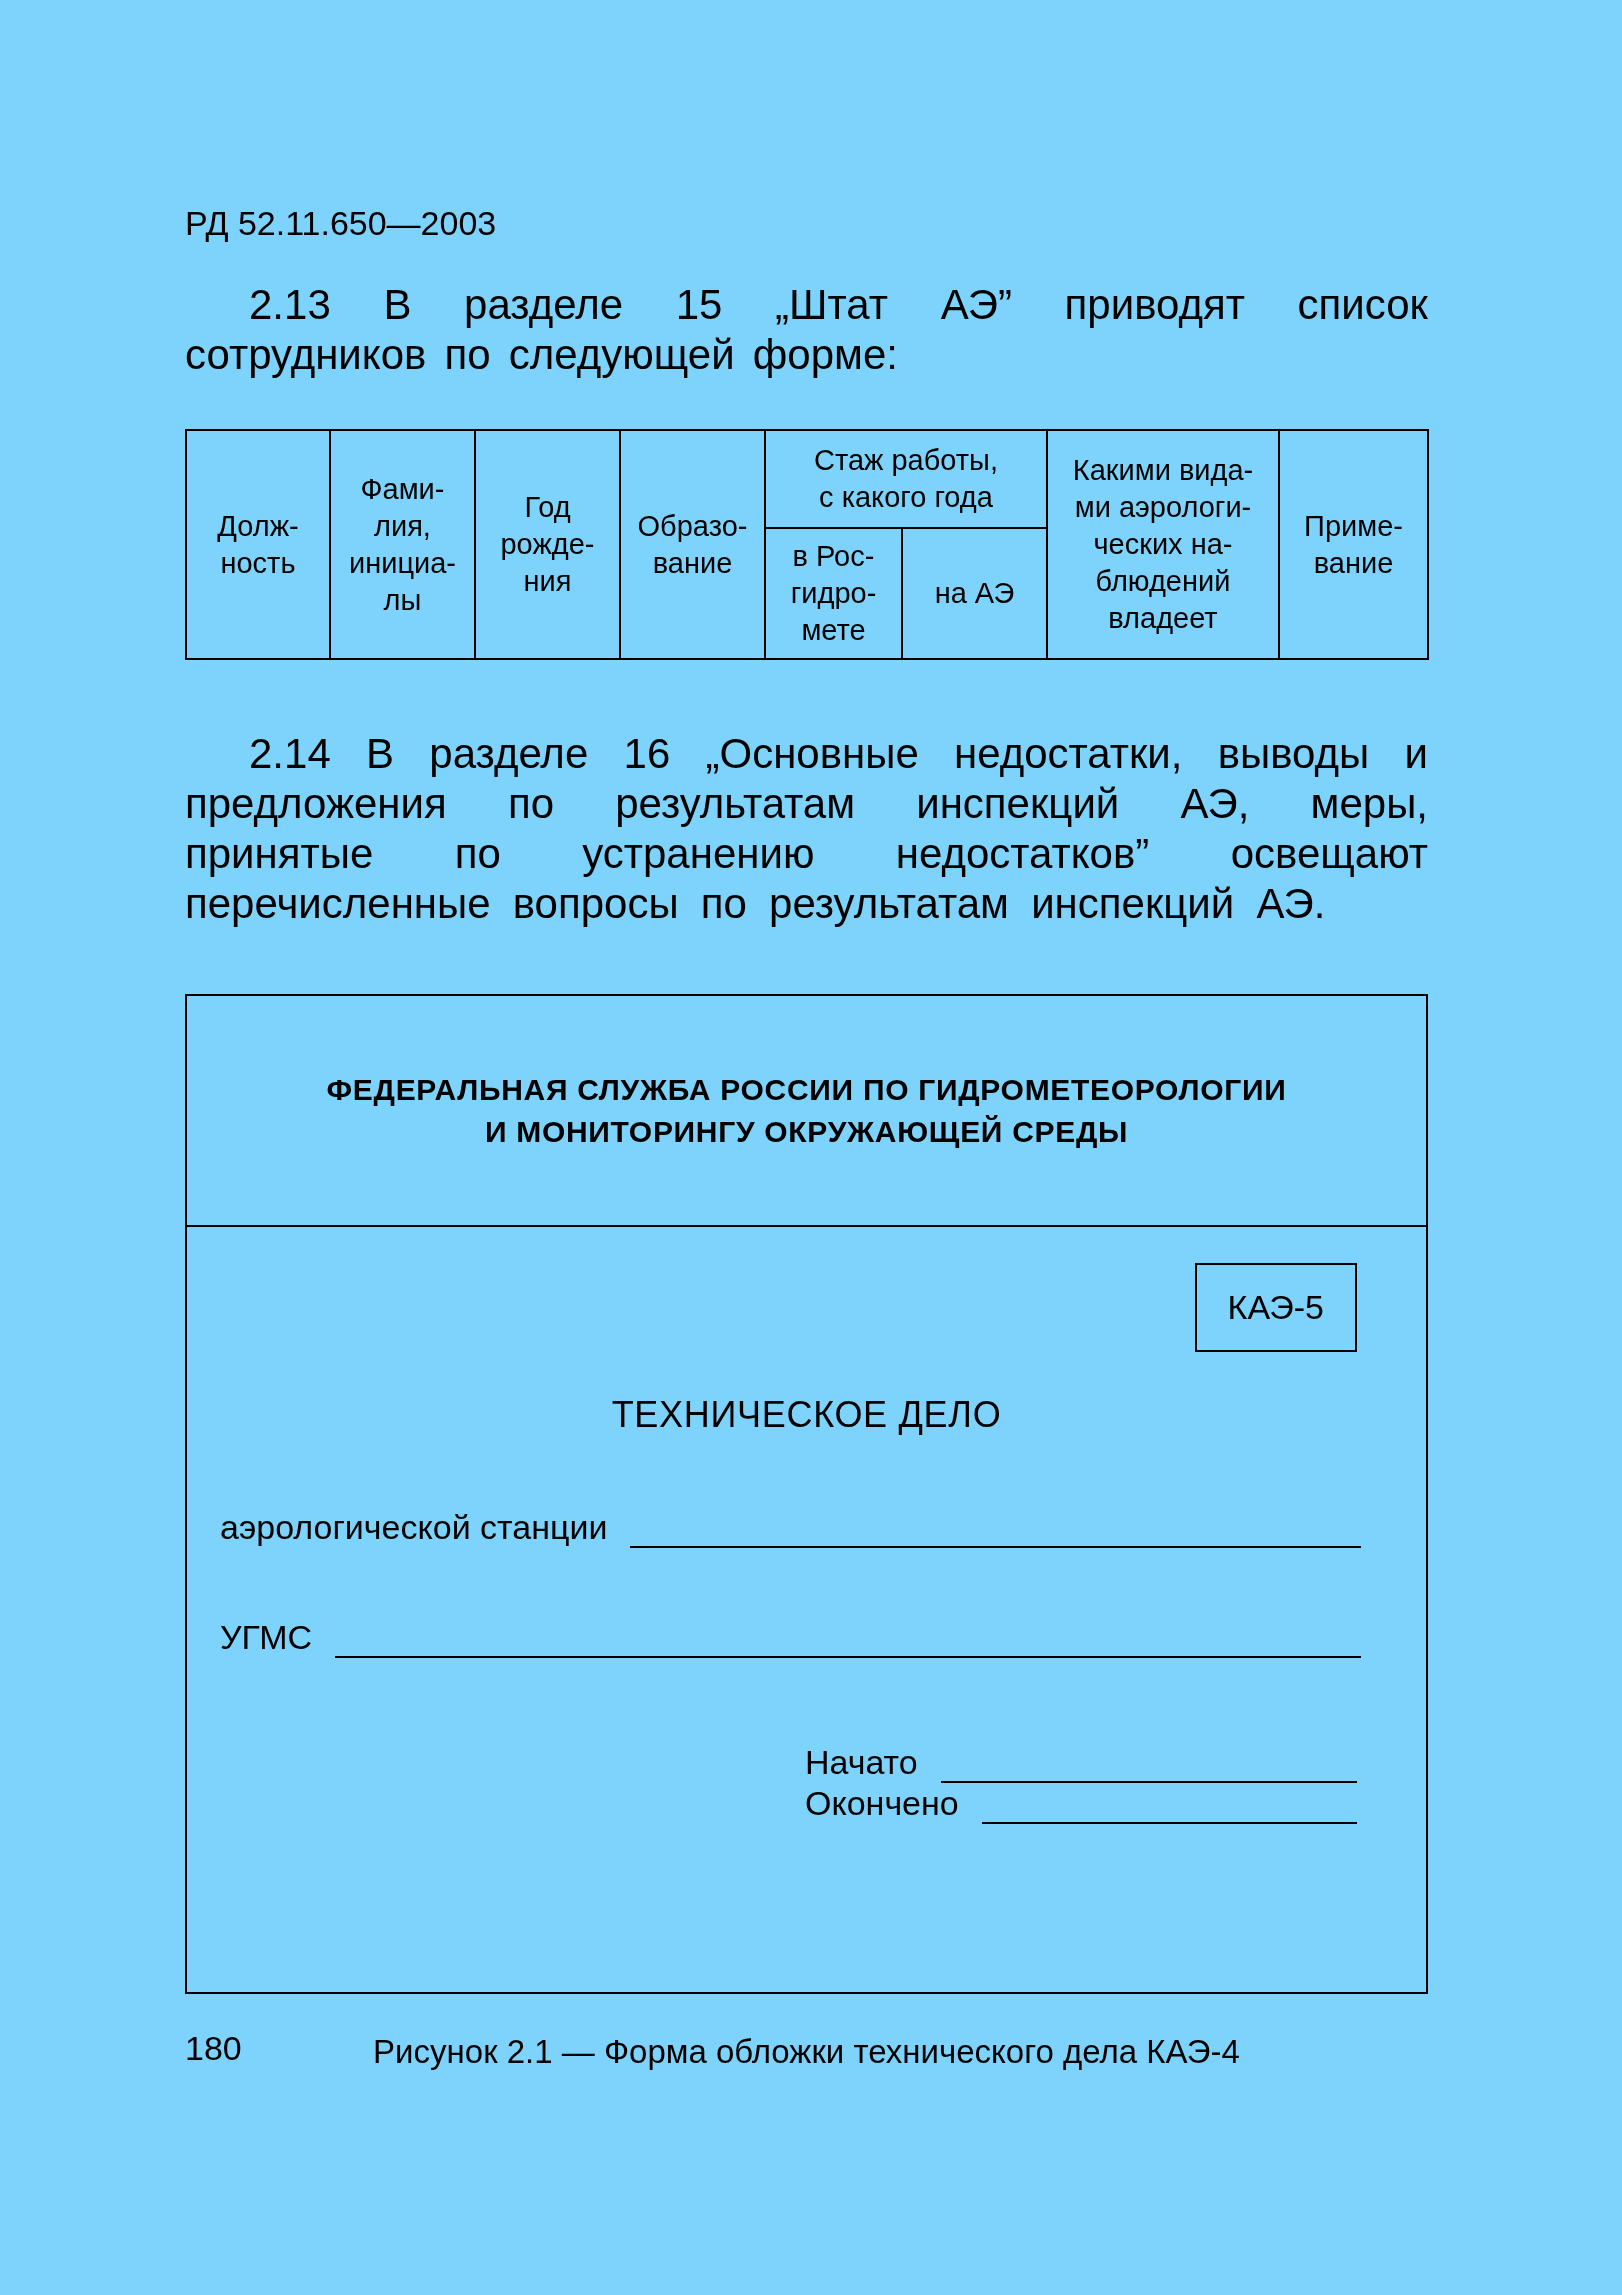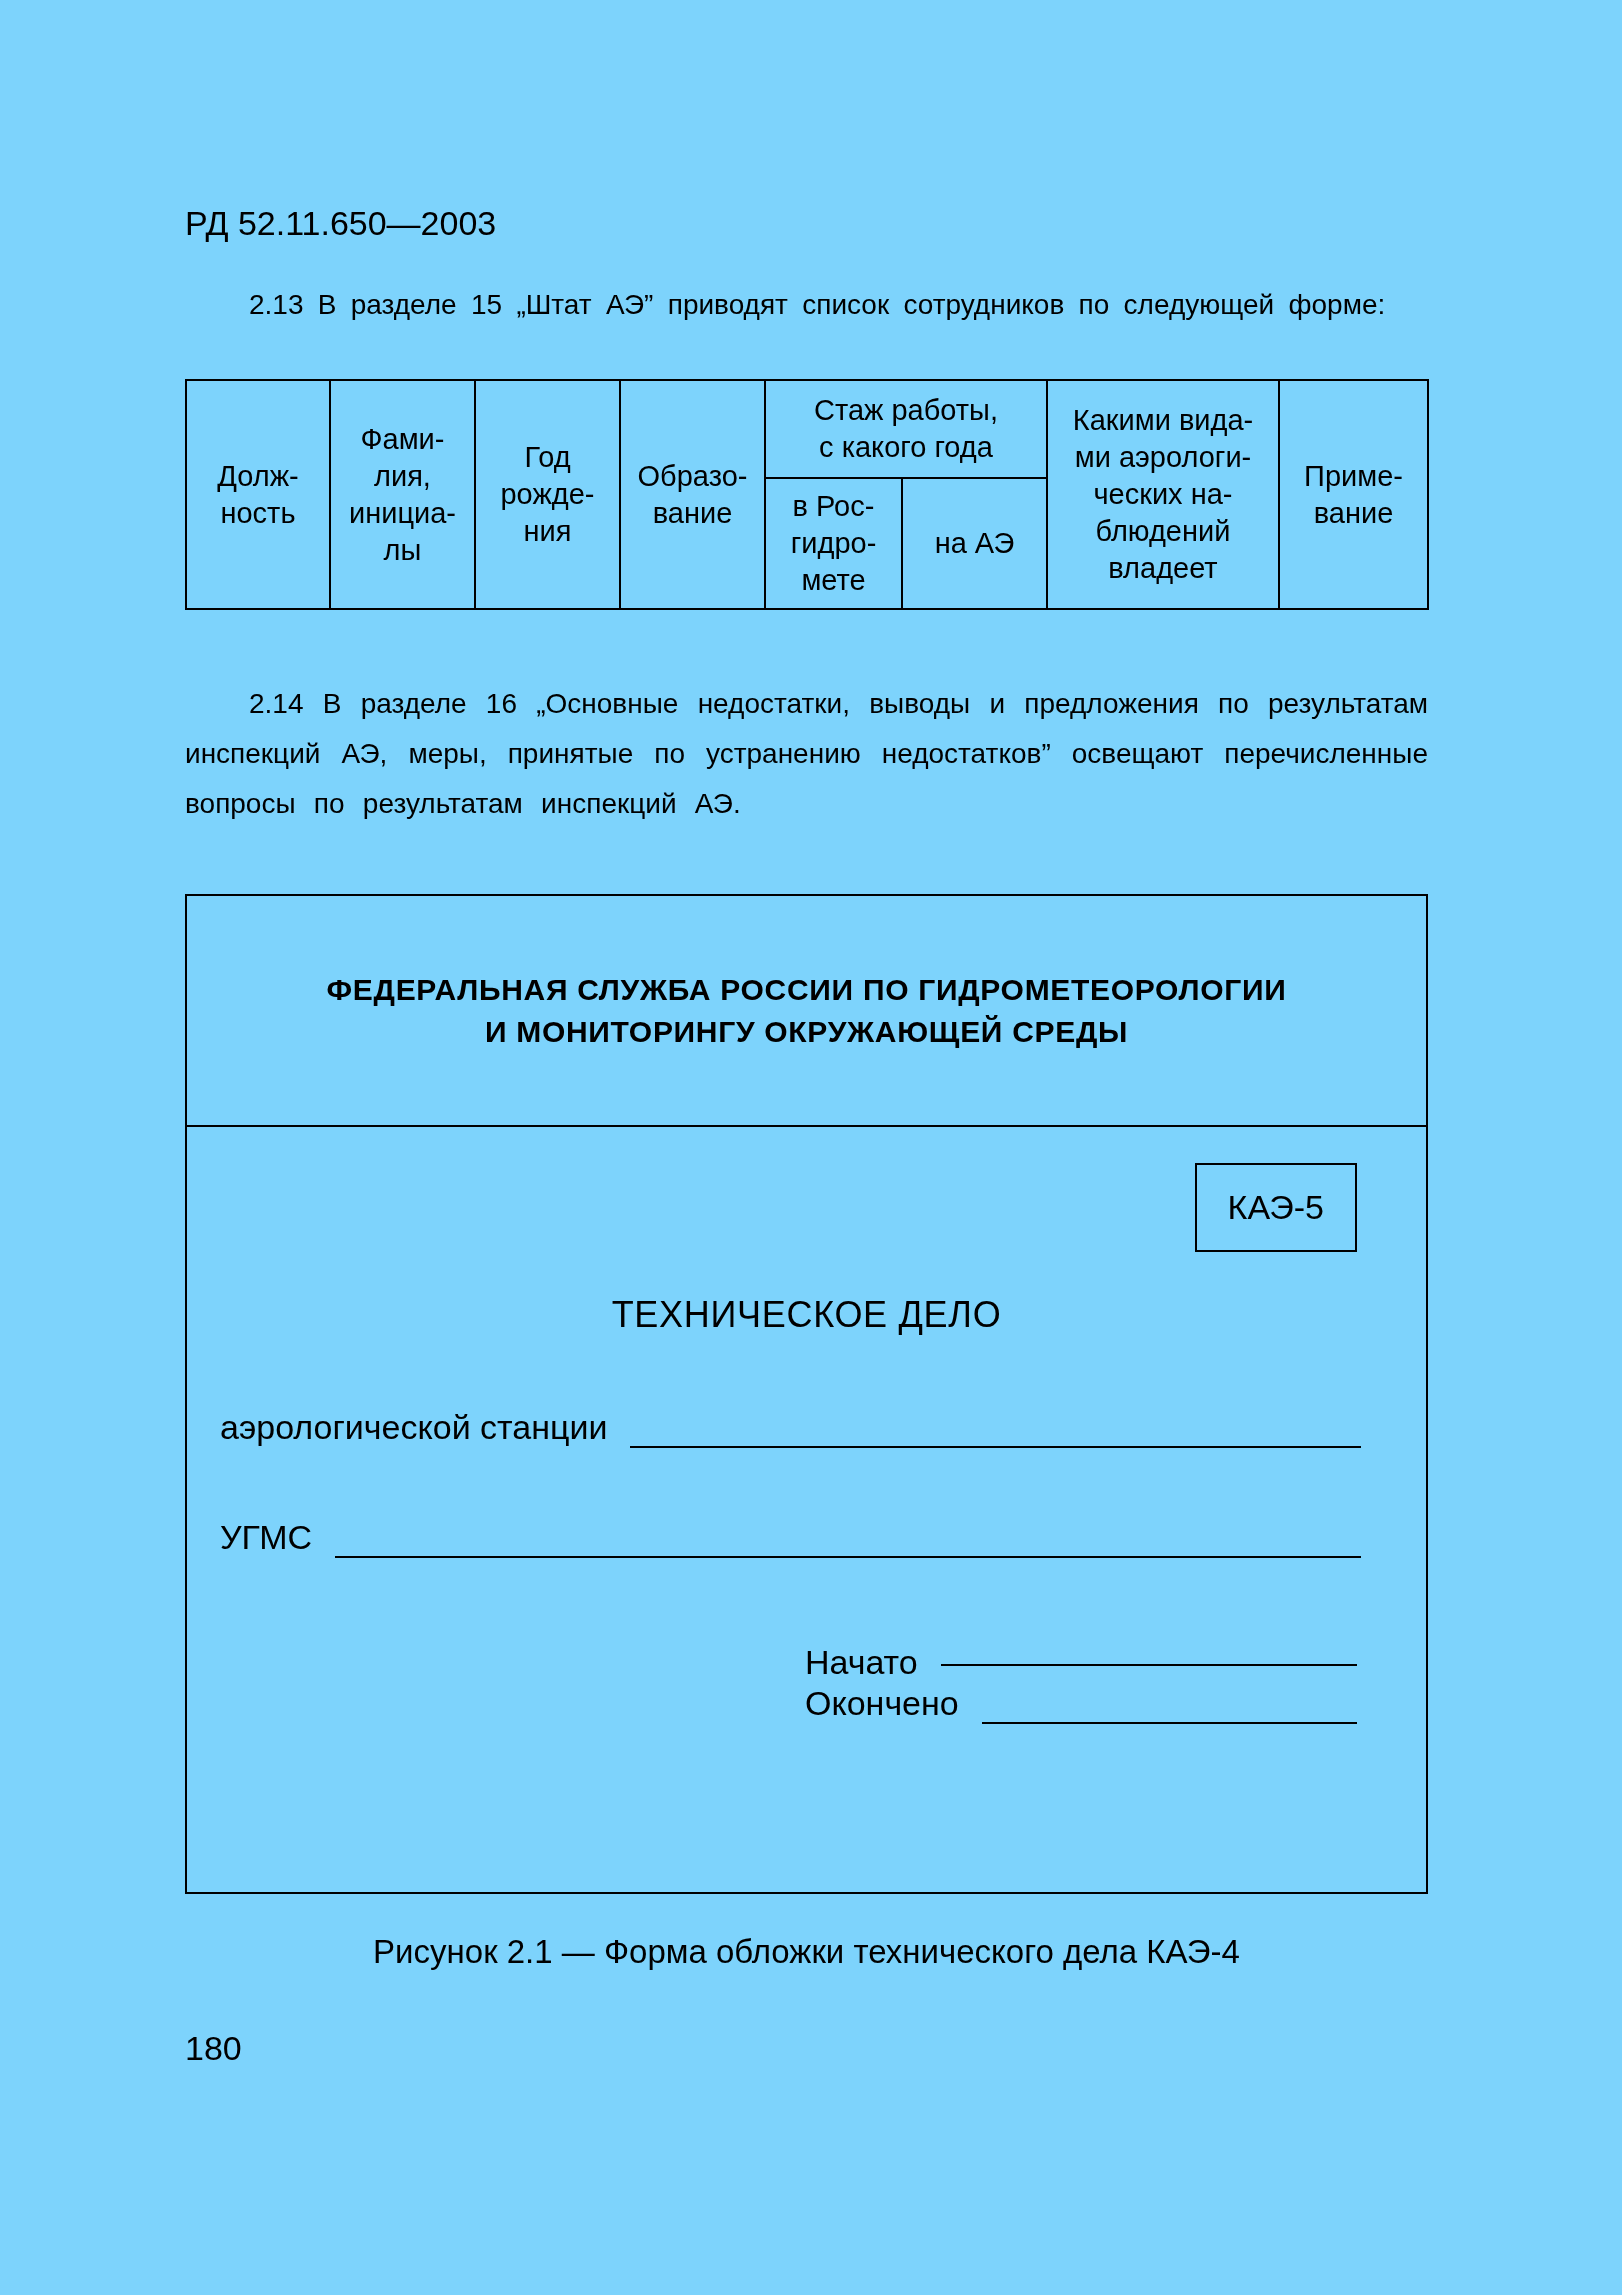--- a/index.html
+++ b/index.html
@@ -14,21 +14,21 @@
   }
   .content { position: absolute; left: 185px; top: 0; width: 1243px; }
 
   .doc-header {
     margin-top: 203px;
     font-size: 34px;
     line-height: 41px;
   }
 
   .para {
-    font-size: 28px;
+    font-size: 42px;
     line-height: 50px;
     text-align: justify;
     text-indent: 64px;
     word-spacing: 6.5px;
     margin: 0;
   }
   .para-213 { margin-top: 36px; }
   .para-214 { margin-top: 69px; word-spacing: 10.5px; }
 
   .staff-table {
@@ -93,21 +93,21 @@
     line-height: 41px;
   }
   .fill-line {
     flex: 1;
     border-bottom: 2px solid #000;
     margin-left: 23px;
     height: 7.9px;
   }
   .row-station  { margin-top: 71px; margin-left: 33px;  margin-right: 65px; }
   .row-ugms     { margin-top: 69px;  margin-left: 33px;  margin-right: 65px; }
-  .row-started  { margin-top: 84px; margin-left: 618px; margin-right: 69px; align-items: center; }
+  .row-started  { margin-top: 84px; margin-left: 618px; margin-right: 69px; }
   .row-finished {  margin-left: 618px; margin-right: 69px; }
 
   .caption {
     margin-top: 39px;
     text-align: center;
     font-size: 33px;
   }
   .page-number {
     position: absolute;
     left: 0;

